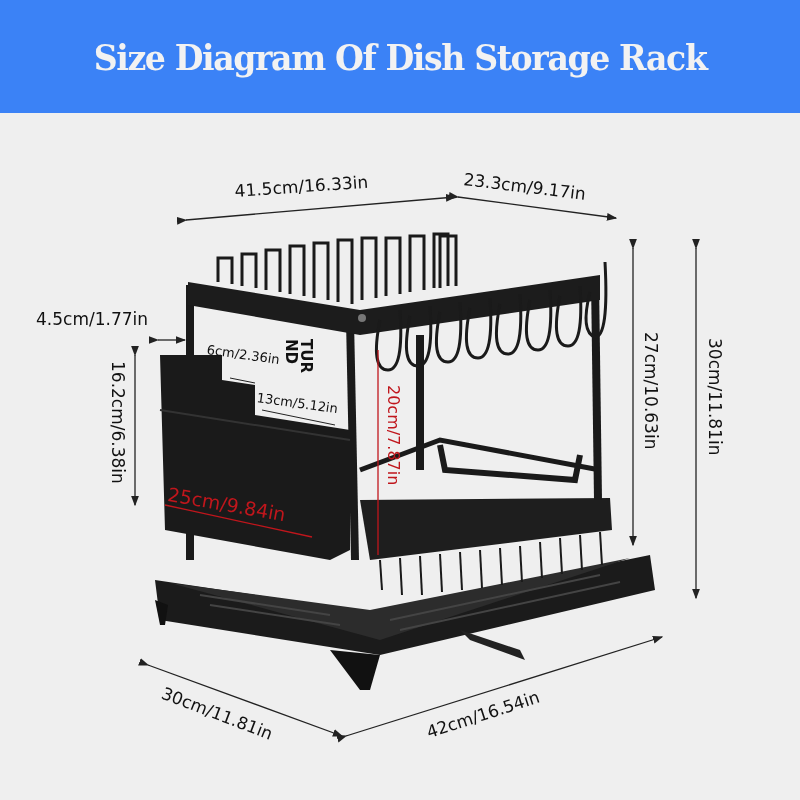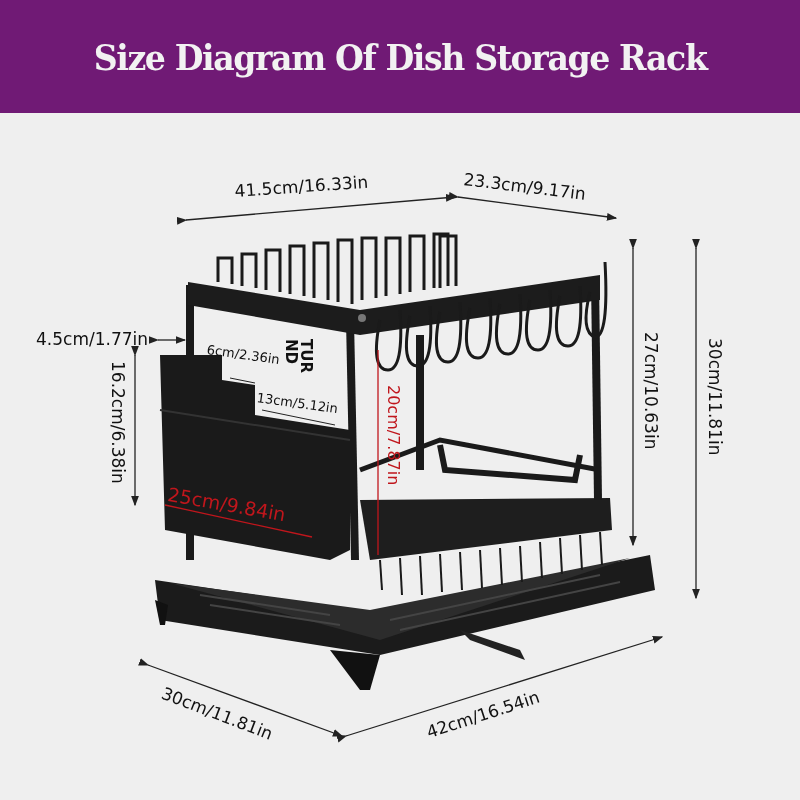--- a/index.html
+++ b/index.html
@@ -1,17 +1,17 @@
 <!DOCTYPE html>
 <html><head>
 <meta charset="utf-8">
 <style>
   html, body { margin: 0; padding: 0; }
   body { width: 800px; height: 800px; background: #efefef; position: relative; overflow: hidden; font-family: "DejaVu Sans", sans-serif; }
-  .header { position: absolute; left: 0; top: 0; width: 800px; height: 113px; background: #701a75; display: flex; align-items: center; justify-content: center; }
+  .header { position: absolute; left: 0; top: 0; width: 800px; height: 113px; background: #3b82f6; display: flex; align-items: center; justify-content: center; }
   .title { color: #f2f2f2; font-family: "DejaVu Serif", serif; font-weight: bold; font-size: 36px; letter-spacing: -1.5px; transform: scaleX(0.92); white-space: nowrap; }
   .canvas { position: absolute; left: 0; top: 113px; width: 800px; height: 687px; background: #efefef; }
   svg.rack { position: absolute; left: 0; top: 0; }
   .lbl { position: absolute; font-family: "DejaVu Sans", sans-serif; font-size: 17px; color: #111; white-space: nowrap; transform-origin: 0 0; }
   .lbl.sm { font-size: 13px; }
   .lbl.red { color: #c0161c; font-size: 19px; }
   .lbl.redv { color: #c0161c; font-size: 16px; }
 </style>
 </head>
 <body>
@@ -116,21 +116,21 @@
       <line x1="262" y1="410" x2="335" y2="425" stroke-width="1"></line>
     </g>
     <g stroke="#c0161c" stroke-width="1.3">
       <line x1="165" y1="505" x2="312" y2="537"></line>
       <line x1="378" y1="350" x2="378" y2="555"></line>
     </g>
   </svg>
 
   <div class="lbl" style="left:234px; top:68px; transform:rotate(-4deg);">41.5cm/16.33in</div>
   <div class="lbl" style="left:465px; top:56px; transform:rotate(7deg);">23.3cm/9.17in</div>
-  <div class="lbl" style="left:36px; top:216px;">4.5cm/1.77in</div>
+  <div class="lbl" style="left:36px; top:196px;">4.5cm/1.77in</div>
   <div class="lbl" style="left:128px; top:248px; transform:rotate(90deg);">16.2cm/6.38in</div>
   <div class="lbl sm" style="left:208px; top:229px; transform:rotate(8deg);">6cm/2.36in</div>
   <div class="lbl sm" style="left:258px; top:277px; transform:rotate(8deg);">13cm/5.12in</div>
   <div class="lbl red" style="left:170px; top:370px; transform:rotate(10deg);">25cm/9.84in</div>
   <div class="lbl redv" style="left:403px; top:272px; transform:rotate(90deg);">20cm/7.87in</div>
   <div class="lbl" style="left:661px; top:219px; transform:rotate(90deg);">27cm/10.63in</div>
   <div class="lbl" style="left:725px; top:225px; transform:rotate(90deg);">30cm/11.81in</div>
   <div class="lbl" style="left:166px; top:570px; transform:rotate(21deg);">30cm/11.81in</div>
   <div class="lbl" style="left:424px; top:610px; transform:rotate(-18deg);">42cm/16.54in</div>
   <div class="lbl" style="left:315px; top:226px; font-weight:bold; font-size:15px; transform:rotate(90deg);">TUR</div>

